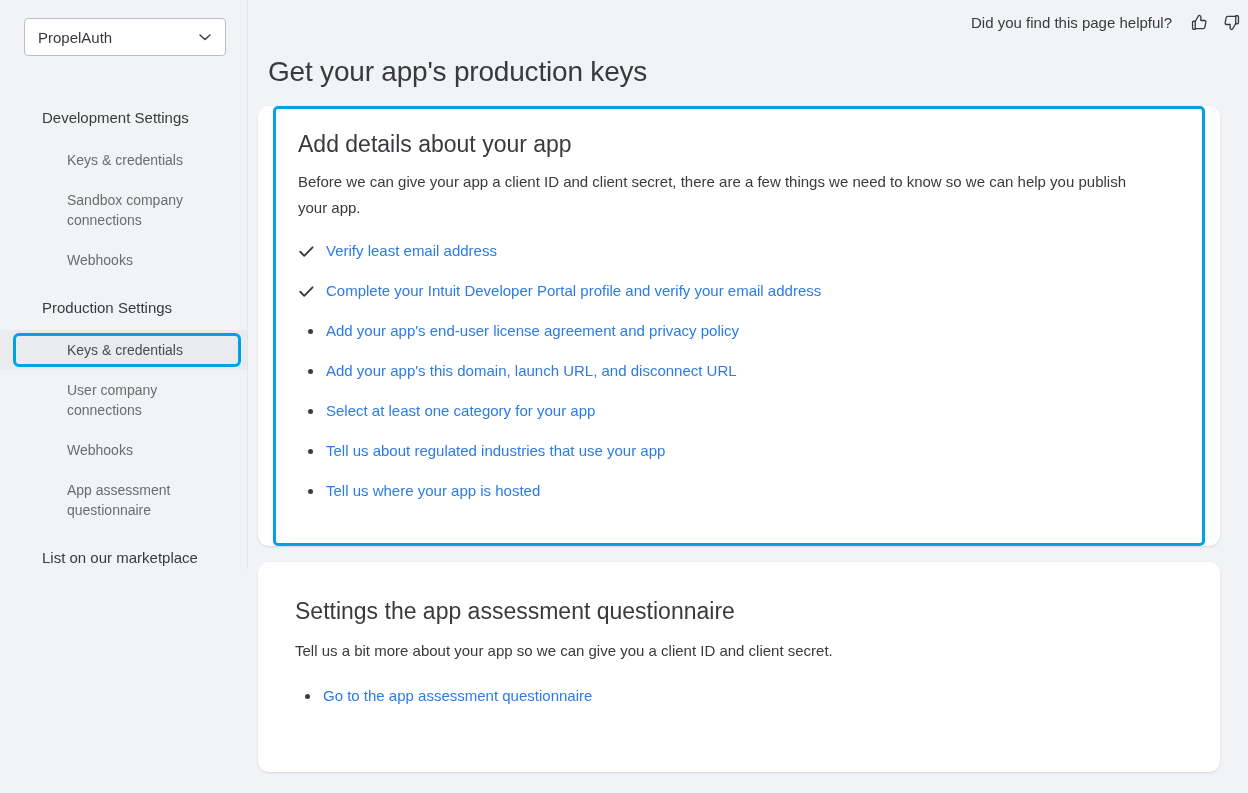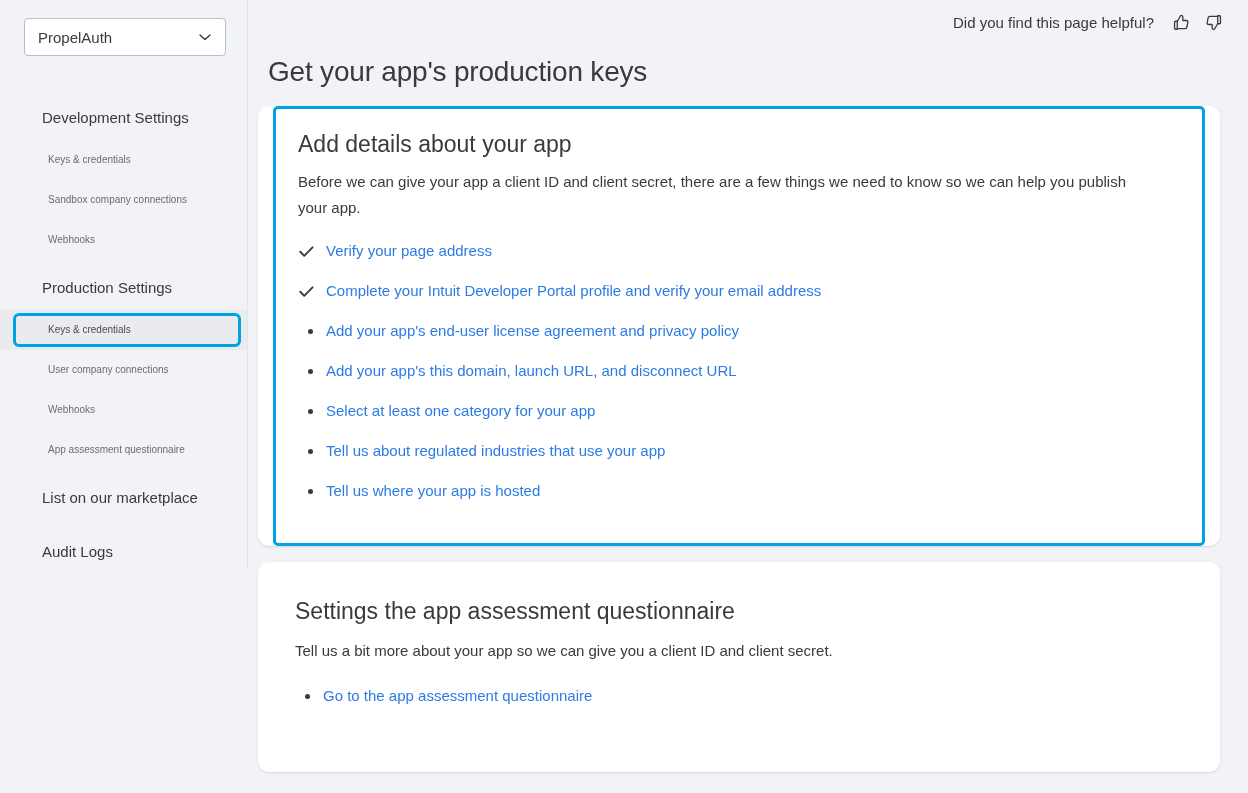--- a/index.html
+++ b/index.html
@@ -65,23 +65,23 @@
 
   .nav-top {
     font-size: 15px;
     color: #393a3d;
     padding: 12px 20px 12px 42px;
     line-height: 20px;
     cursor: pointer;
   }
 
   .nav-sub {
-    font-size: 10px;
+    font-size: 14px;
     color: #6b6c72;
-    padding: 10px 18px 10px 48px;
+    padding: 10px 18px 10px 67px;
     line-height: 20px;
     cursor: pointer;
   }
 
   .nav-sub.active {
     background: #eaebee;
     color: #4a4b50;
     position: relative;
   }
   .nav-sub.active .focus-ring {
@@ -105,21 +105,21 @@
     height: 793px;
     background: #f2f3f6;
     overflow: hidden;
   }
 
   .topbar {
     height: 44px;
     display: flex;
     align-items: center;
     justify-content: flex-end;
-    padding-right: 22px;
+    padding-right: 4px;
   }
 
   .feedback {
     display: flex;
     align-items: center;
     gap: 14px;
   }
   .feedback-label {
     font-size: 15px;
     color: #393a3d;
@@ -343,21 +343,21 @@
           <h2 class="panel-title">Add details about your app</h2>
           <p class="panel-desc">Before we can give your app a client ID and client secret, there are a few things we need to know so we can help you publish your app.</p>
 
           <ul class="checklist">
             <li>
               <span class="marker">
                 <svg width="17" height="17" viewBox="0 0 18 18" fill="none" aria-hidden="true">
                   <path d="M2.4 9.3l4.2 4.3L15.4 4.6" stroke="#393a3d" stroke-width="2" stroke-linecap="round" stroke-linejoin="round"></path>
                 </svg>
               </span>
-              <a class="check-link" href="#">Verify your page address</a>
+              <a class="check-link" href="#">Verify least email address</a>
             </li>
 
             <li>
               <span class="marker">
                 <svg width="17" height="17" viewBox="0 0 18 18" fill="none" aria-hidden="true">
                   <path d="M2.4 9.3l4.2 4.3L15.4 4.6" stroke="#393a3d" stroke-width="2" stroke-linecap="round" stroke-linejoin="round"></path>
                 </svg>
               </span>
               <a class="check-link" href="#">Complete your Intuit Developer Portal profile and verify your email address</a>
             </li>

